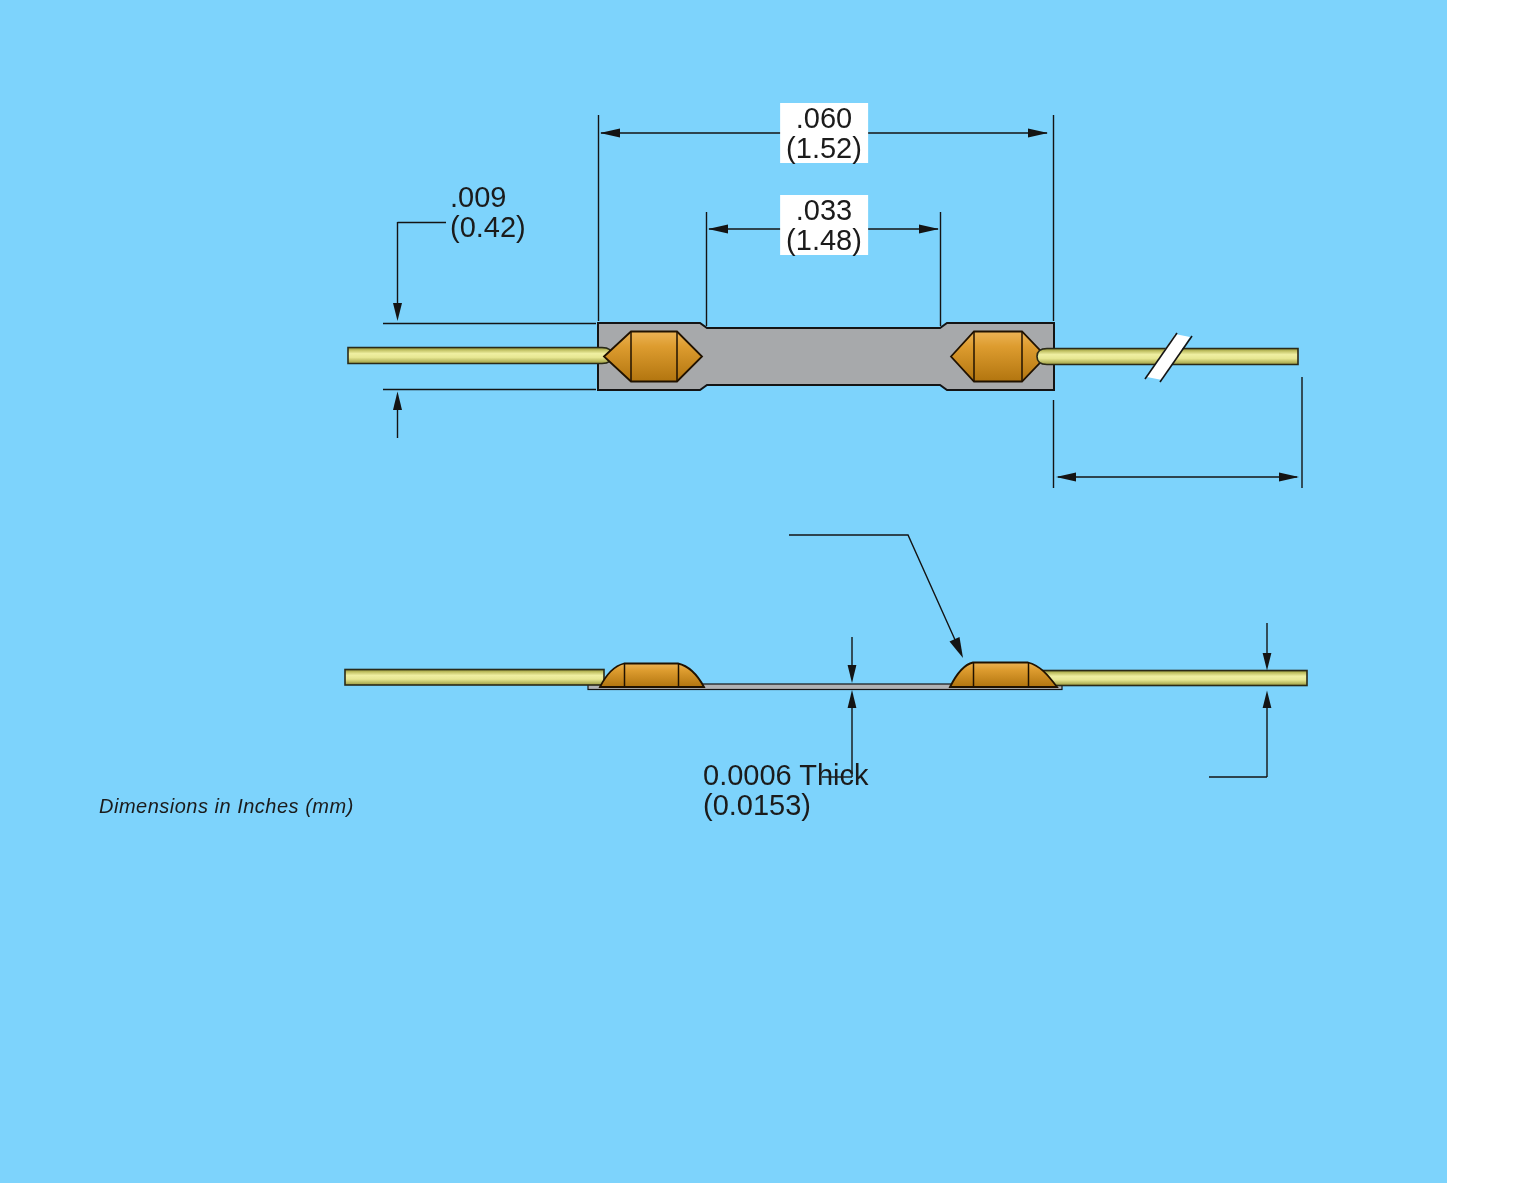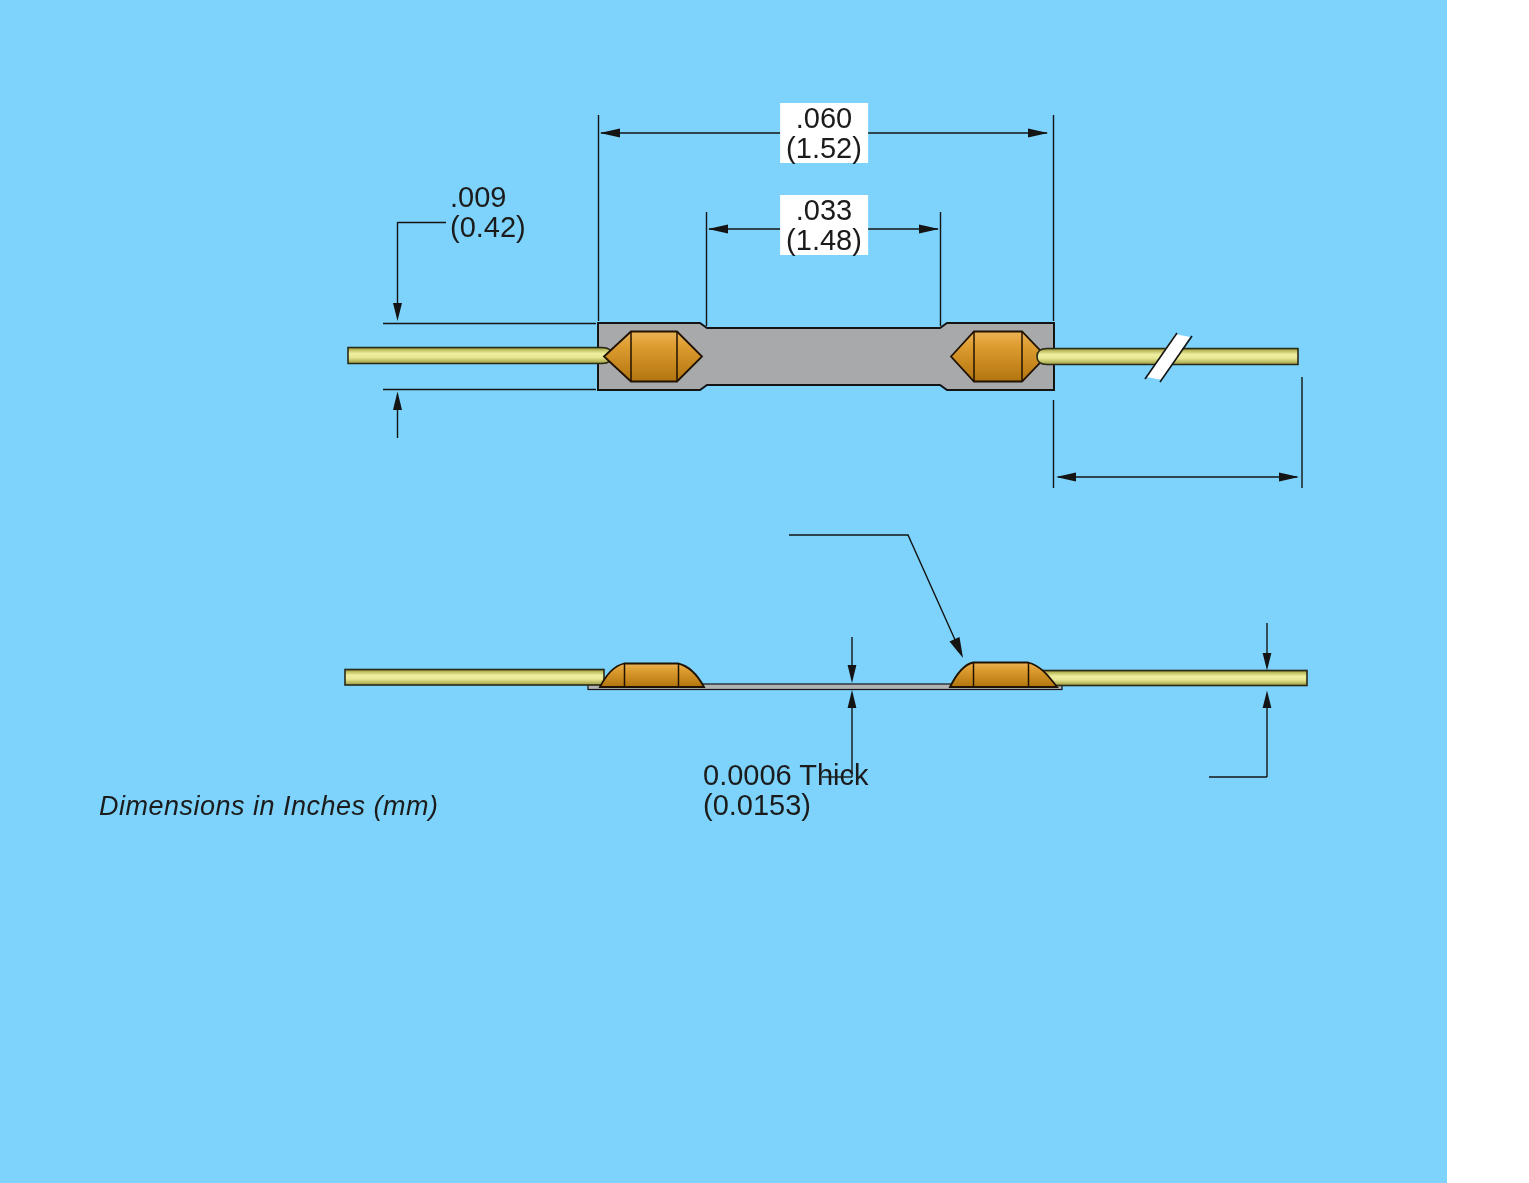--- a/index.html
+++ b/index.html
@@ -25,21 +25,21 @@
   .sup-star{
     display:inline-block;
     position:relative;
     top:-9px;
     font-size:33px;
     line-height:10px;
   }
   .note{
     font-style:italic;
     font-weight:300;
-    font-size:27px;
+    font-size:20px;
     letter-spacing:0.5px;
   }
 </style>
 </head>
 <body>
 
 <div class="canvas">
 
   <svg width="1529" height="1183" viewBox="0 0 1529 1183">
     <defs>

